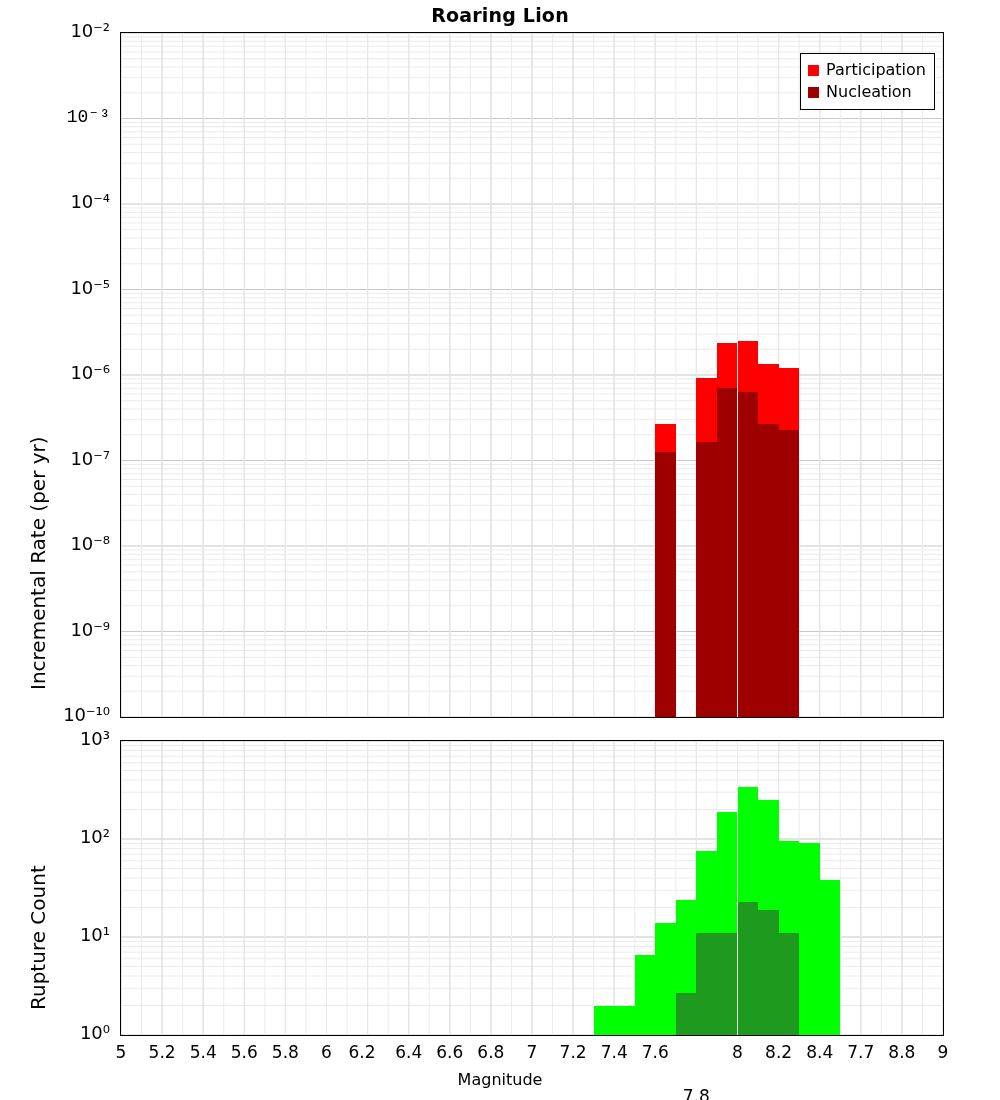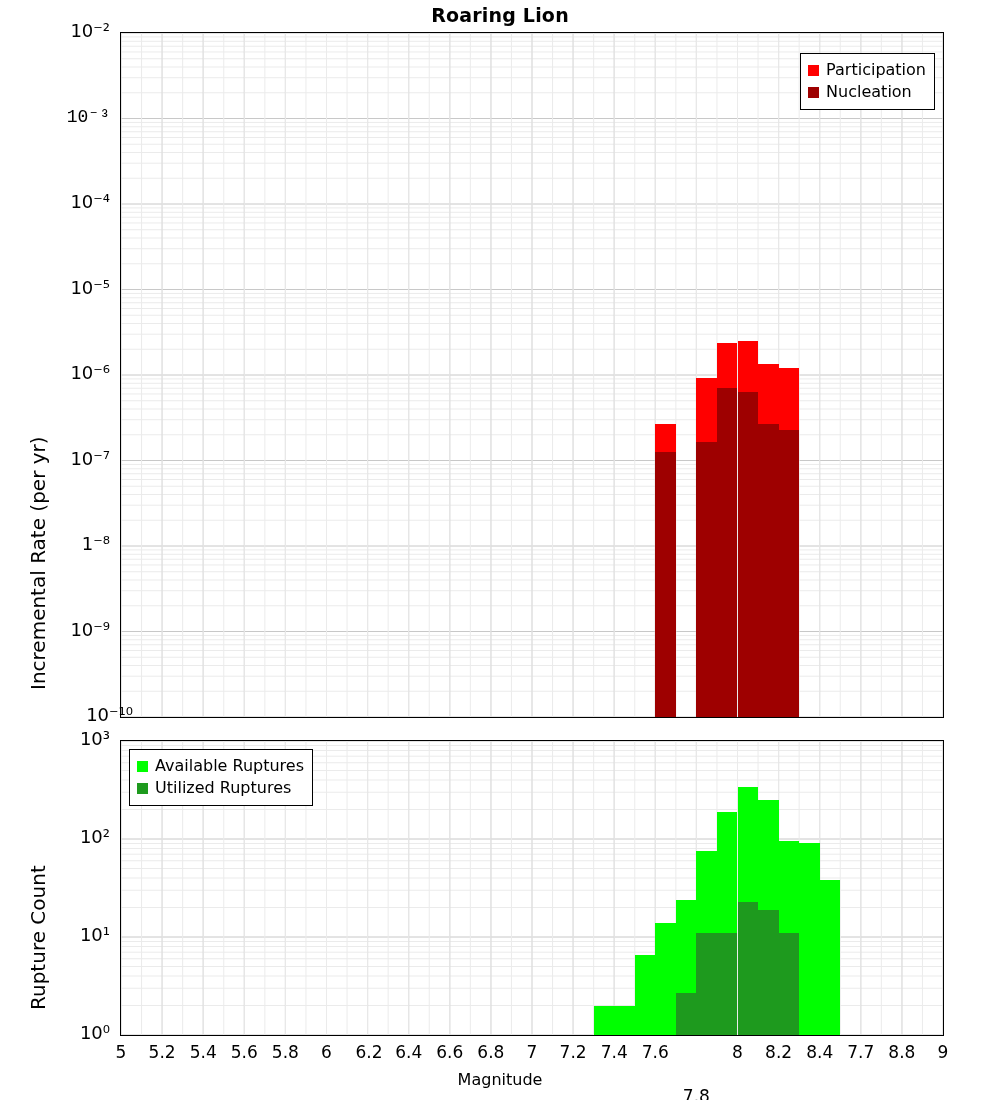--- a/index.html
+++ b/index.html
@@ -307,23 +307,23 @@
     </div>
   </div>
 
   <div id="yticks-top">
       <div class="ytick" style="left: 0px; width: 110px; top: 22px;">10⁻²</div>
       <div class="ytick" style="left: 0px; width: 110px; top: 107.5px; font-family: Liberation Mono, monospace;">10⁻³</div>
       <div class="ytick" style="left: 0px; width: 110px; top: 193px;">10⁻⁴</div>
       <div class="ytick" style="left: 0px; width: 110px; top: 278.5px;">10⁻⁵</div>
       <div class="ytick" style="left: 0px; width: 110px; top: 364px;">10⁻⁶</div>
       <div class="ytick" style="left: 0px; width: 110px; top: 449.5px;">10⁻⁷</div>
-      <div class="ytick" style="left: 0px; width: 110px; top: 535px;">1⁻⁸</div>
+      <div class="ytick" style="left: 0px; width: 110px; top: 535px;">10⁻⁸</div>
       <div class="ytick" style="left: 0px; width: 110px; top: 620.5px;">10⁻⁹</div>
-      <div class="ytick" style="left: 0px; width: 110px; top: 706px; margin-left: 23px;">10⁻¹⁰</div>
+      <div class="ytick" style="left: 0px; width: 110px; top: 706px;">10⁻¹⁰</div>
     </div>
   <div class="ylabel" id="ylabel-top" style="left: 26px; top: 690px; transform: rotate(-90deg);">Incremental Rate (per yr)</div>
 
   <div class="panel" id="panel-bottom">
     <svg class="gridlayer" id="grid-bottom" viewBox="0 0 822 294" preserveAspectRatio="none">
         <line x1="0" y1="294.00" x2="822" y2="294.00" stroke="#c8c8c8" stroke-width="1"></line>
         <line x1="0" y1="264.50" x2="822" y2="264.50" stroke="#ebebeb" stroke-width="1"></line>
         <line x1="0" y1="247.24" x2="822" y2="247.24" stroke="#ebebeb" stroke-width="1"></line>
         <line x1="0" y1="235.00" x2="822" y2="235.00" stroke="#ebebeb" stroke-width="1"></line>
         <line x1="0" y1="225.50" x2="822" y2="225.50" stroke="#ebebeb" stroke-width="1"></line>
@@ -428,48 +428,38 @@
         <div class="bar" style="left: 698.7px; width: 20.55px; height: 154.82px; background: rgb(0, 255, 0); z-index: 1;"></div>
         <div class="bar" style="left: 534.3px; width: 20.55px; height: 0px; background: rgb(30, 154, 30); z-index: 2;"></div>
         <div class="bar" style="left: 554.85px; width: 20.55px; height: 42.27px; background: rgb(30, 154, 30); z-index: 2;"></div>
         <div class="bar" style="left: 575.4px; width: 20.55px; height: 102.06px; background: rgb(30, 154, 30); z-index: 2;"></div>
         <div class="bar" style="left: 595.95px; width: 20.55px; height: 102.06px; background: rgb(30, 154, 30); z-index: 2;"></div>
         <div class="bar" style="left: 616.5px; width: 20.55px; height: 133.45px; background: rgb(30, 154, 30); z-index: 2;"></div>
         <div class="bar" style="left: 637.05px; width: 20.55px; height: 125.32px; background: rgb(30, 154, 30); z-index: 2;"></div>
         <div class="bar" style="left: 657.6px; width: 20.55px; height: 102.06px; background: rgb(30, 154, 30); z-index: 2;"></div>
       </div>
 
-    <div class="legend" id="legend-bottom">
-      <div class="row">
-        <span class="swatch" id="sw-bot-0" style="background: rgb(0, 255, 0);"></span>
-        <span>Available Ruptures</span>
-      </div>
-      <div class="row">
-        <span class="swatch" id="sw-bot-1" style="background: rgb(30, 154, 30);"></span>
-        <span>Utilized Ruptures</span>
-      </div>
-    </div>
   </div>
 
   <div id="yticks-bottom">
       <div class="ytick" style="left: 0px; width: 110px; top: 730px;">10³</div>
       <div class="ytick" style="left: 0px; width: 110px; top: 828px;">10²</div>
       <div class="ytick" style="left: 0px; width: 110px; top: 926px;">10¹</div>
       <div class="ytick" style="left: 0px; width: 110px; top: 1024px;">10⁰</div>
     </div>
   <div class="ylabel" id="ylabel-bottom" style="left: 26px; top: 1010px; transform: rotate(-90deg);">Rupture Count</div>
 
   <div id="xticks">
       <div class="xtick" style="left: 91px; width: 60px; top: 1042px;">5</div>
       <div class="xtick" style="left: 132.1px; width: 60px; top: 1042px;">5.2</div>
       <div class="xtick" style="left: 173.2px; width: 60px; top: 1042px;">5.4</div>
       <div class="xtick" style="left: 214.3px; width: 60px; top: 1042px;">5.6</div>
       <div class="xtick" style="left: 255.4px; width: 60px; top: 1042px;">5.8</div>
       <div class="xtick" style="left: 296.5px; width: 60px; top: 1042px;">6</div>
-      <div class="xtick" style="left: 339px; width: 60px; top: 1042px;">6.2</div>
+      <div class="xtick" style="left: 332px; width: 60px; top: 1042px;">6.2</div>
       <div class="xtick" style="left: 378.7px; width: 60px; top: 1042px;">6.4</div>
       <div class="xtick" style="left: 419.8px; width: 60px; top: 1042px;">6.6</div>
       <div class="xtick" style="left: 460.9px; width: 60px; top: 1042px;">6.8</div>
       <div class="xtick" style="left: 502px; width: 60px; top: 1042px;">7</div>
       <div class="xtick" style="left: 543.1px; width: 60px; top: 1042px;">7.2</div>
       <div class="xtick" style="left: 584.2px; width: 60px; top: 1042px;">7.4</div>
       <div class="xtick" style="left: 625.3px; width: 60px; top: 1042px;">7.6</div>
       <div class="xtick" style="left: 666.4px; width: 60px; top: 1042px; margin-top: 44px;">7.8</div>
       <div class="xtick" style="left: 707.5px; width: 60px; top: 1042px;">8</div>
       <div class="xtick" style="left: 748.6px; width: 60px; top: 1042px;">8.2</div>

